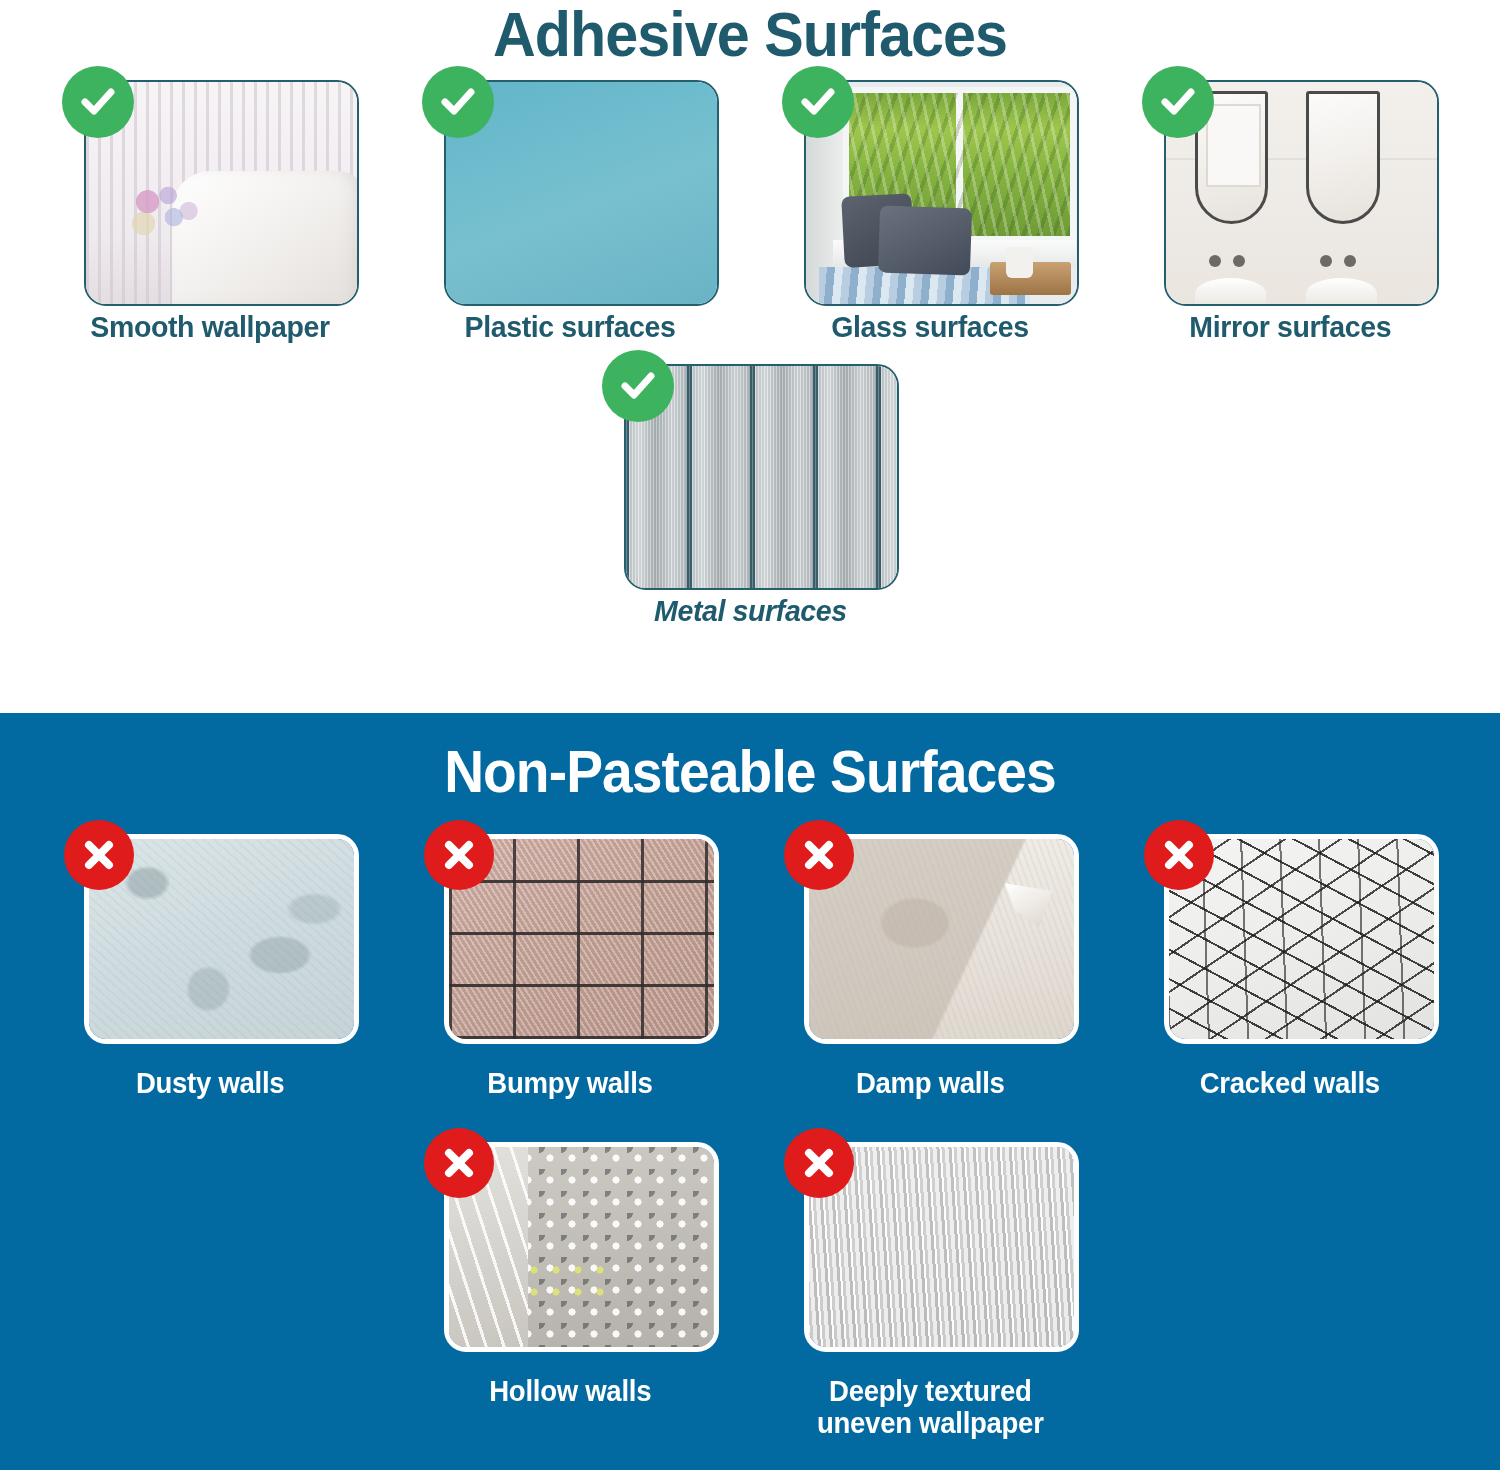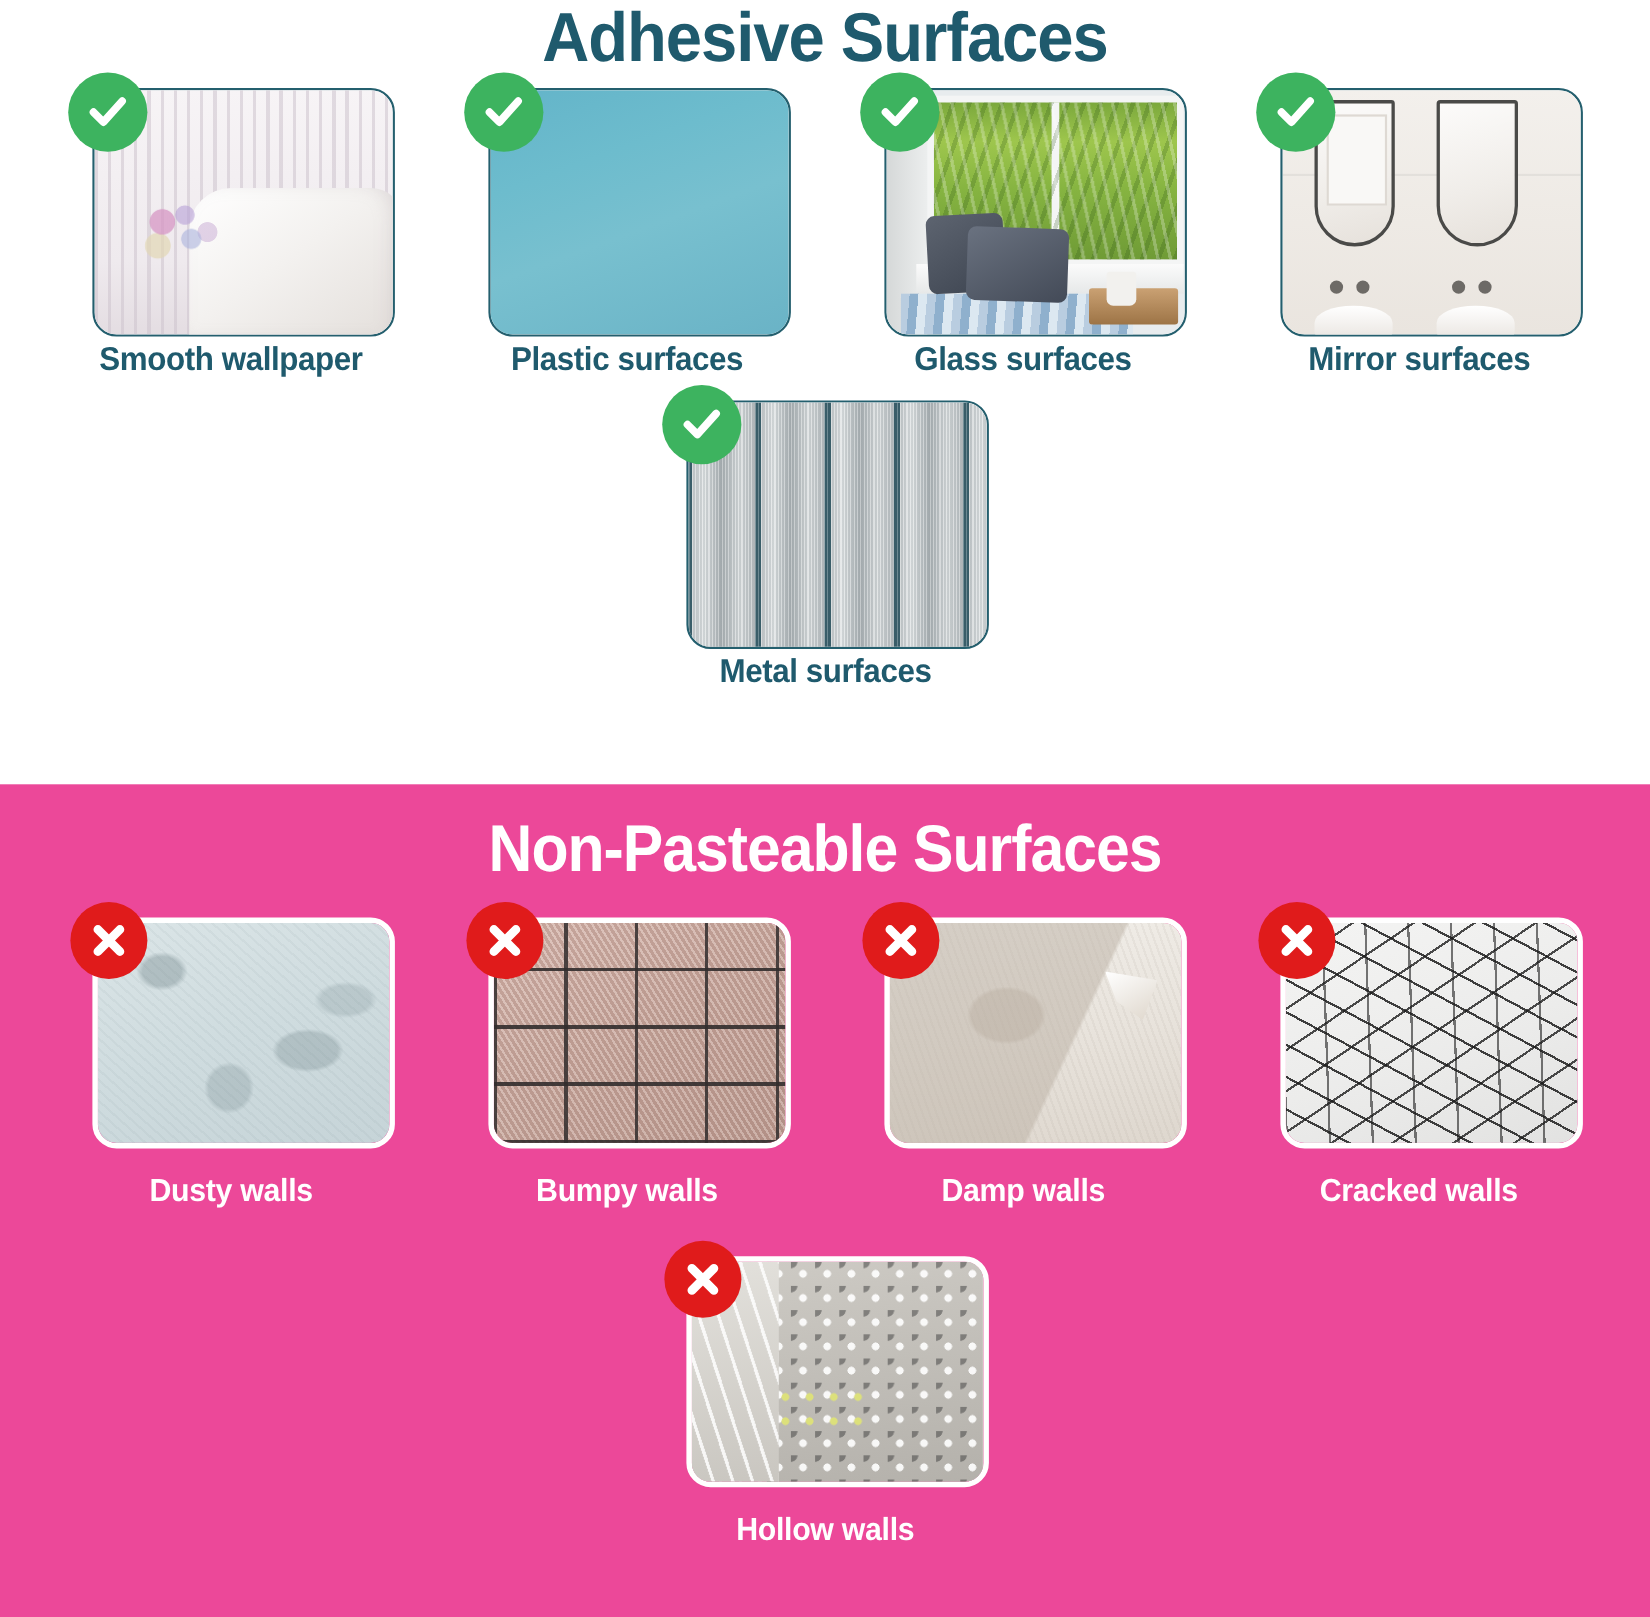--- a/index.html
+++ b/index.html
@@ -11,21 +11,21 @@
   }
   .page { position:relative; width:1500px; height:1470px;padding-left:42px; }
 
   
   .sec-adhesive {
     position:absolute; left:0; top:0; width:1500px; height:713px;
     background:#ffffff;
   }
   .sec-nonpaste {
     position:absolute; left:0; top:713px; width:1500px; height:757px;
-    background:#ec4899;
+    background:#0369a1;
   }
 
   .title-adhesive {
     text-align:center;
     font-size:63px;
     font-weight:bold;
     color:#1f5a6d;
     letter-spacing:-1px;
     padding-top:2px;
     transform:scaleX(0.94);
@@ -455,21 +455,21 @@
             <svg width="44" height="44" viewBox="0 0 44 44">
                 <path d="M9 22 L18 31 L35 12" stroke="#fff" stroke-width="7" fill="none" stroke-linecap="round" stroke-linejoin="round"></path>
               </svg>
           </div>
         </div>
         <div class="label">Mirror surfaces</div>
       </div>
 
     </div>
 
-    <div class="grid grid-adh" style="margin-top:6px;">
+    <div class="grid grid-adh" style="margin-top:6px;font-style:italic;">
 
       <div class="cell">
         <div class="thumb-wrap">
           <div class="thumb">
             <div class="thumb-inner tx-metal"></div>
           </div>
           <div class="badge badge-ok">
             <svg width="44" height="44" viewBox="0 0 44 44">
                 <path d="M9 22 L18 31 L35 12" stroke="#fff" stroke-width="7" fill="none" stroke-linecap="round" stroke-linejoin="round"></path>
               </svg>
@@ -563,17 +563,33 @@
           </div>
           <div class="badge badge-no">
             <svg width="42" height="42" viewBox="0 0 42 42">
                 <path d="M11 11 L31 31 M31 11 L11 31" stroke="#fff" stroke-width="8" stroke-linecap="round"></path>
               </svg>
           </div>
         </div>
         <div class="label-w">Hollow walls</div>
       </div>
 
+      <div class="cell">
+        <div class="thumb-wrap">
+          <div class="thumb-n">
+            <div class="thumb-inner tx-textured"></div>
+          </div>
+          <div class="badge badge-no">
+            <svg width="42" height="42" viewBox="0 0 42 42">
+                <path d="M11 11 L31 31 M31 11 L11 31" stroke="#fff" stroke-width="8" stroke-linecap="round"></path>
+              </svg>
+          </div>
+        </div>
+        <div class="label-w">
+          <div>Deeply textured</div>
+          <div>uneven wallpaper</div>
+        </div>
+      </div>
 
     </div>
   </div>
 
 </div>
 
 </body></html>

